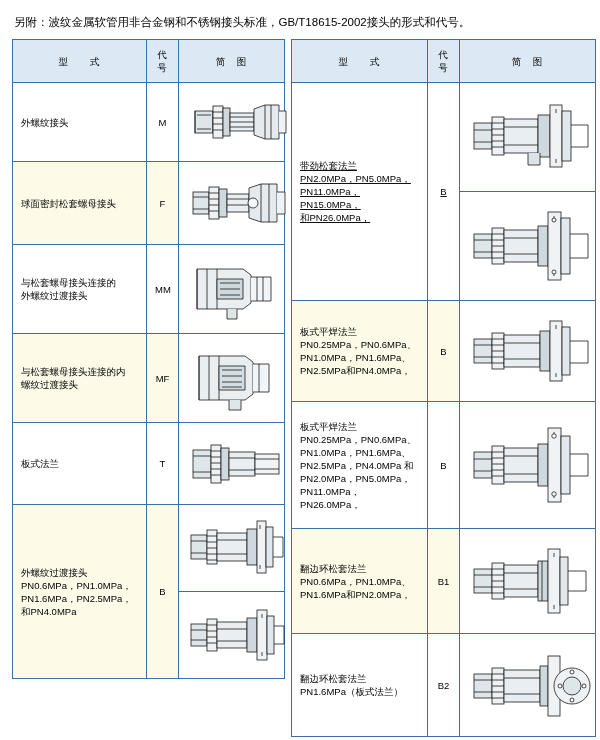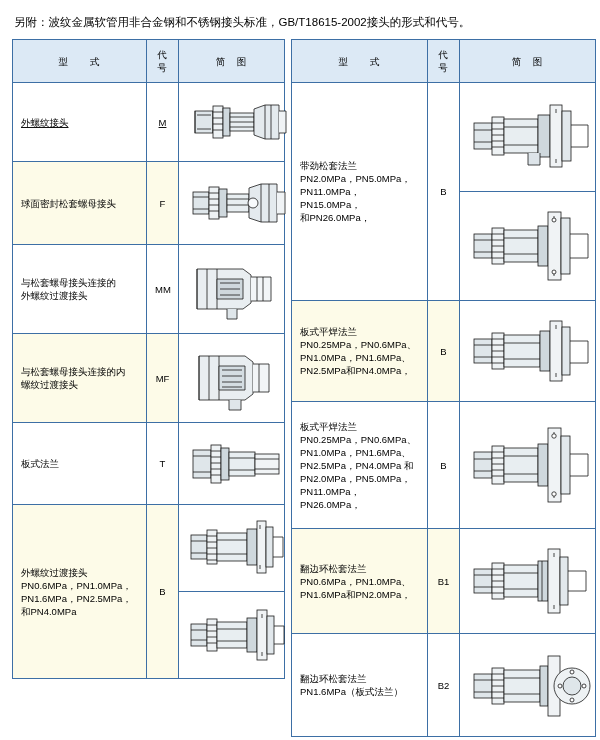--- a/index.html
+++ b/index.html
@@ -103,21 +103,21 @@
         </colgroup>
       <thead>
         <tr>
           <td>型　　式</td>
           <td>代号</td>
           <td>简　图</td>
         </tr>
       </thead>
       <tbody>
 
-        <tr style="height:76px;text-decoration:underline;">
+        <tr style="height:76px;">
           <td class="cell-txt nowrapish">外螺纹接头</td>
           <td class="cell-code">M</td>
           <td class="fig">
             <svg width="100" height="62" viewBox="0 0 100 62">
               <g fill="none" stroke="#1a1a1a" stroke-width="0.8">
                 <rect x="8" y="20" width="18" height="22" fill="#dfe6ea"></rect>
                 <path d="M8 20 L8 42 M26 20 L26 42"></path>
                 <rect x="26" y="15" width="10" height="32" fill="#eef2f4"></rect>
                 <path d="M26 21 L36 21 M26 27 L36 27 M26 33 L36 33 M26 39 L36 39"></path>
                 <rect x="36" y="17" width="7" height="28" fill="#cfd8dd"></rect>
@@ -268,21 +268,21 @@
         </colgroup>
       <thead>
         <tr>
           <td>型　　式</td>
           <td>代号</td>
           <td>简　图</td>
         </tr>
       </thead>
       <tbody>
 
-        <tr style="height:105px;">
+        <tr style="height:105px;text-decoration:underline;">
           <td class="cell-txt nowrapish" rowspan="2">带劲松套法兰
 PN2.0MPa，PN5.0MPa，
 PN11.0MPa，PN15.0MPa，
 和PN26.0MPa，</td>
           <td class="cell-code" rowspan="2">B</td>
           <td class="fig">
             <svg width="128" height="92" viewBox="0 0 128 92">
               <g fill="none" stroke="#1a1a1a" stroke-width="0.8">
                 <rect x="6" y="32" width="18" height="26" fill="#dfe6ea"></rect>
                 <path d="M6 39 L24 39 M6 51 L24 51"></path>

